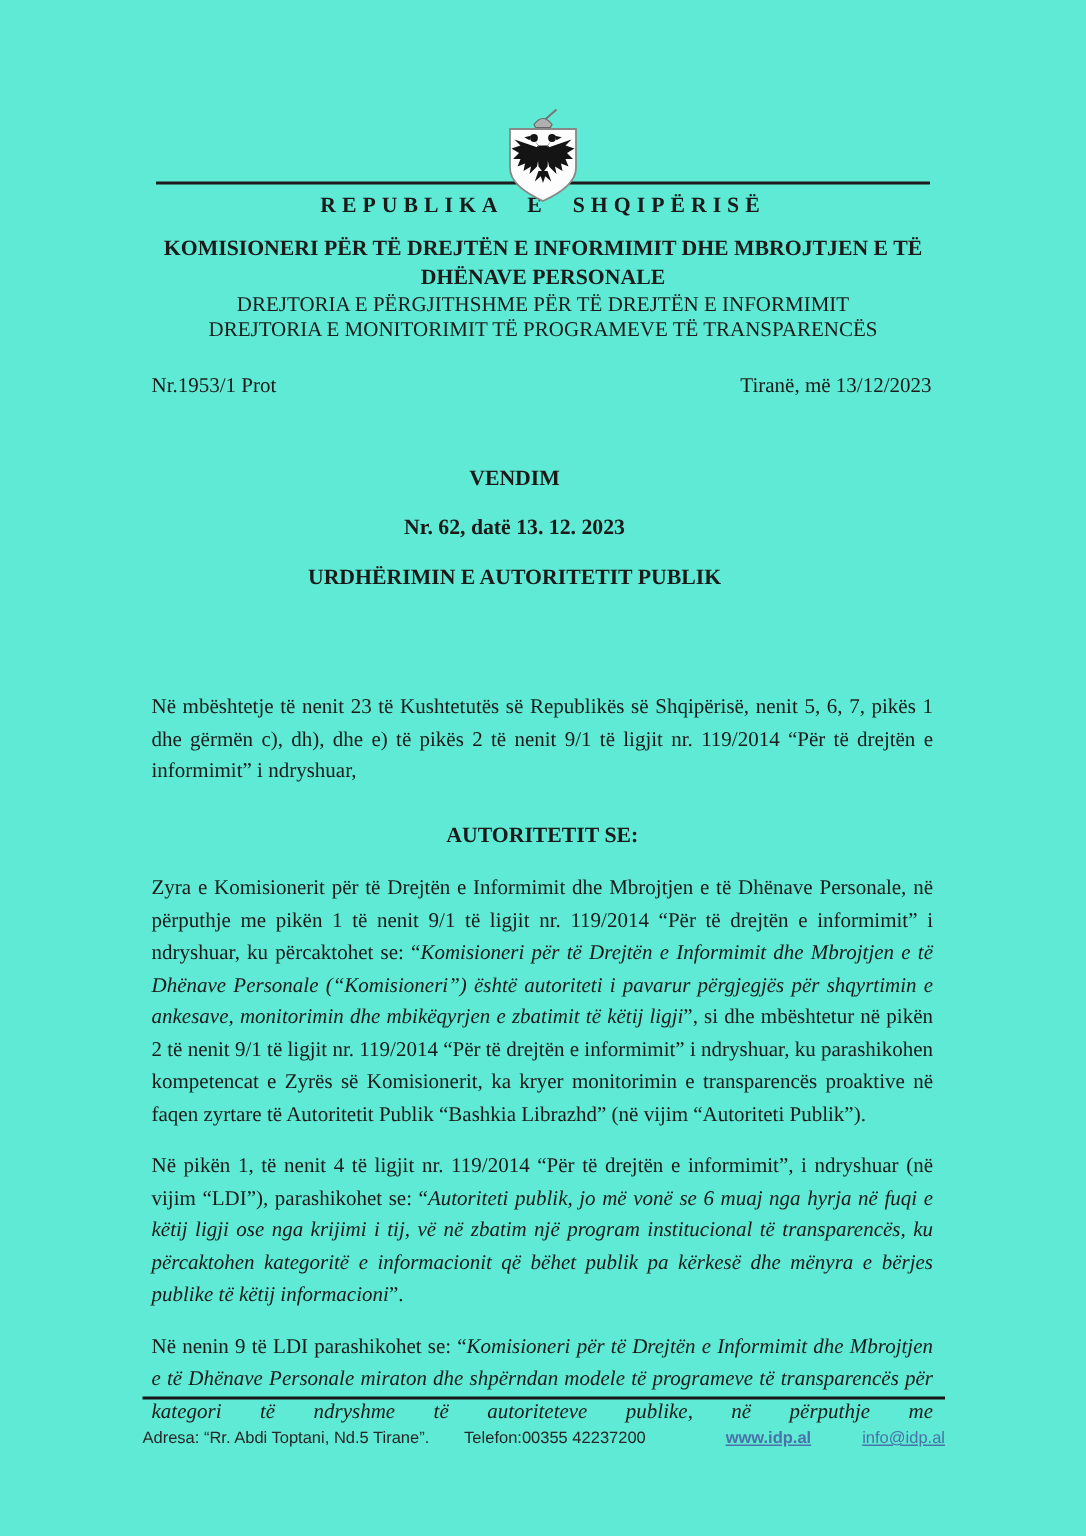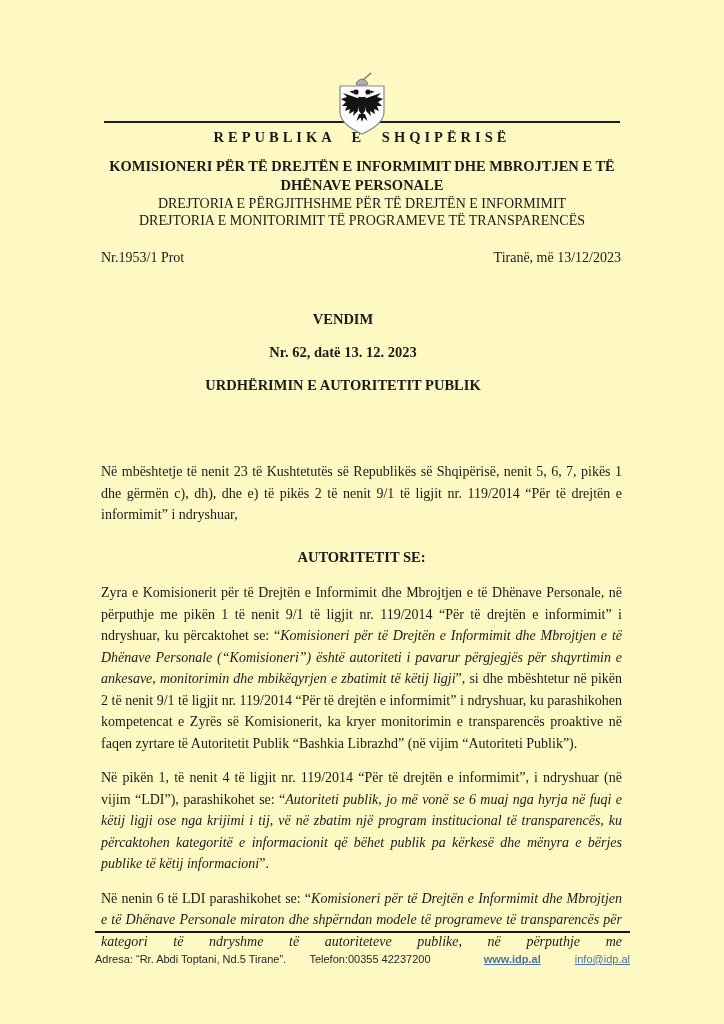--- a/index.html
+++ b/index.html
@@ -1,21 +1,21 @@
 <!DOCTYPE html>
 <html><head>
 <meta charset="utf-8">
 <style>
   * { margin:0; padding:0; box-sizing:border-box; }
   html,body { background:#e8e8e8; }
   .page {
     position:relative;
     width:724px; height:1024px;
     margin:0 auto;
-    background:#fef9c3;
+    background:#5eead4;
     overflow:hidden;
     font-family:"Liberation Serif", serif;
     color:#1a1a1a;
   }
   
   .letterhead { position:relative; height:232px; }
   .rule {
     position:absolute; top:121px; left:104px; width:516px;
     border-top:2px solid #1c1c1c;
   }
@@ -115,21 +115,21 @@
 
   <div class="body">
     <p class="para">Në mbështetje të nenit 23 të Kushtetutës së Republikës së Shqipërisë, nenit 5, 6, 7, pikës 1 dhe gërmën c), dh), dhe e) të pikës 2 të nenit 9/1 të ligjit nr. 119/2014 “Për të drejtën e informimit” i ndryshuar,</p>
 
     <div class="findings">AUTORITETIT SE:</div>
 
     <p class="para"><span>Zyra e Komisionerit për të Drejtën e Informimit dhe Mbrojtjen e të Dhënave Personale, në përputhje me pikën 1 të nenit 9/1 të ligjit nr. 119/2014 “Për të drejtën e informimit” i ndryshuar,  ku përcaktohet se: “</span><em>Komisioneri për të Drejtën e Informimit dhe Mbrojtjen e të Dhënave Personale (“Komisioneri”) është autoriteti i pavarur përgjegjës për shqyrtimin e ankesave, monitorimin dhe mbikëqyrjen e zbatimit të këtij ligji</em><span>”, si dhe mbështetur në pikën 2 të nenit 9/1 të ligjit nr. 119/2014 “Për të drejtën e informimit” i ndryshuar, ku parashikohen kompetencat e Zyrës së Komisionerit, ka kryer monitorimin e transparencës proaktive në faqen zyrtare të Autoritetit Publik “Bashkia Librazhd” (në vijim “Autoriteti Publik”).</span></p>
 
     <p class="para"><span>Në pikën 1, të nenit 4 të ligjit nr. 119/2014 “Për të drejtën e informimit”, i ndryshuar (në vijim “LDI”), parashikohet se: “</span><em>Autoriteti publik, jo më vonë se 6 muaj nga hyrja në fuqi e këtij ligji ose nga krijimi i tij, vë në zbatim një program institucional të transparencës, ku përcaktohen kategoritë e informacionit që bëhet publik pa kërkesë dhe mënyra e bërjes publike të këtij informacioni</em><span>”.</span></p>
 
-    <p class="para justify-last"><span>Në nenin 6 të LDI parashikohet se: “</span><em>Komisioneri për të Drejtën e Informimit dhe Mbrojtjen e të Dhënave Personale miraton dhe shpërndan modele të programeve të transparencës për kategori të ndryshme të autoriteteve publike, në përputhje me</em></p>
+    <p class="para justify-last"><span>Në nenin 9 të LDI parashikohet se: “</span><em>Komisioneri për të Drejtën e Informimit dhe Mbrojtjen e të Dhënave Personale miraton dhe shpërndan modele të programeve të transparencës për kategori të ndryshme të autoriteteve publike, në përputhje me</em></p>
   </div>
 
   <div class="footer">
     <span>Adresa: “Rr. Abdi Toptani, Nd.5 Tirane”.</span>
     <span>Telefon:00355 42237200</span>
     <span class="footer-links"><a class="site">www.idp.al</a><a class="mail">info@idp.al</a></span>
   </div>
 
 </div>
 

